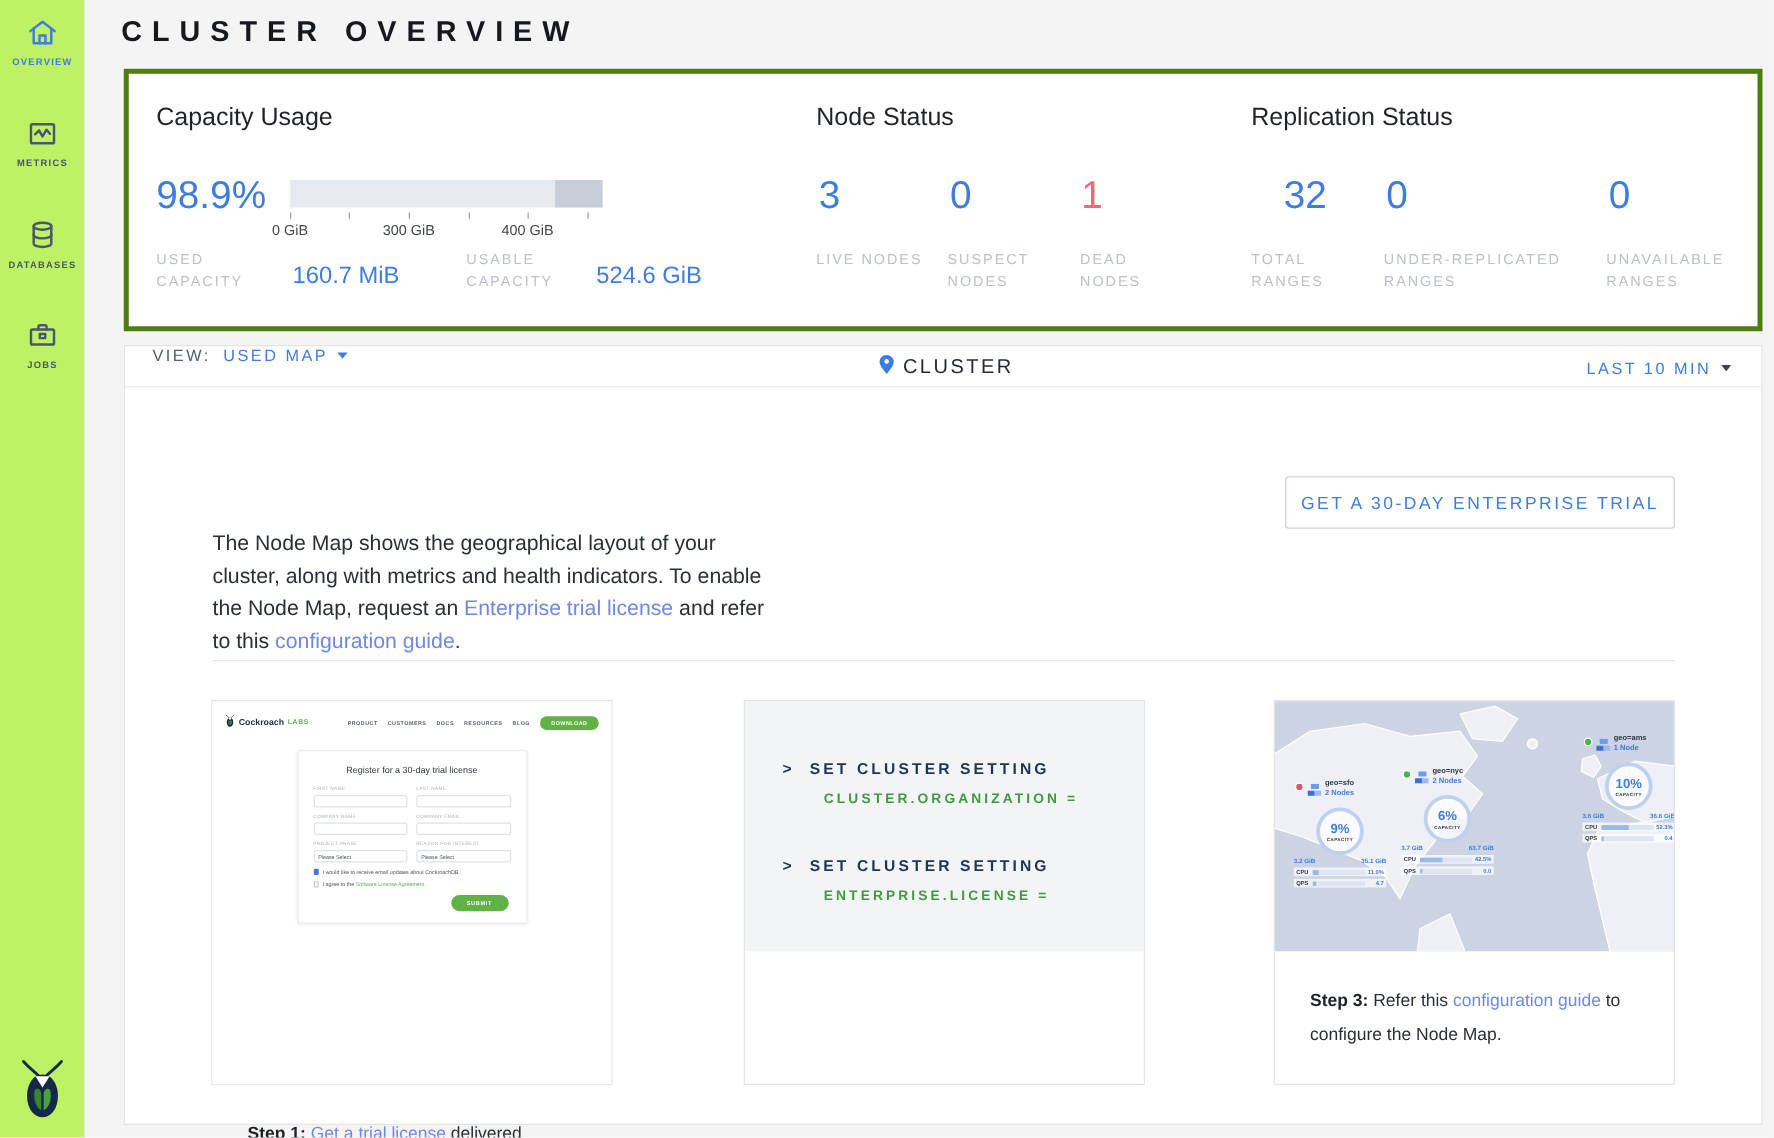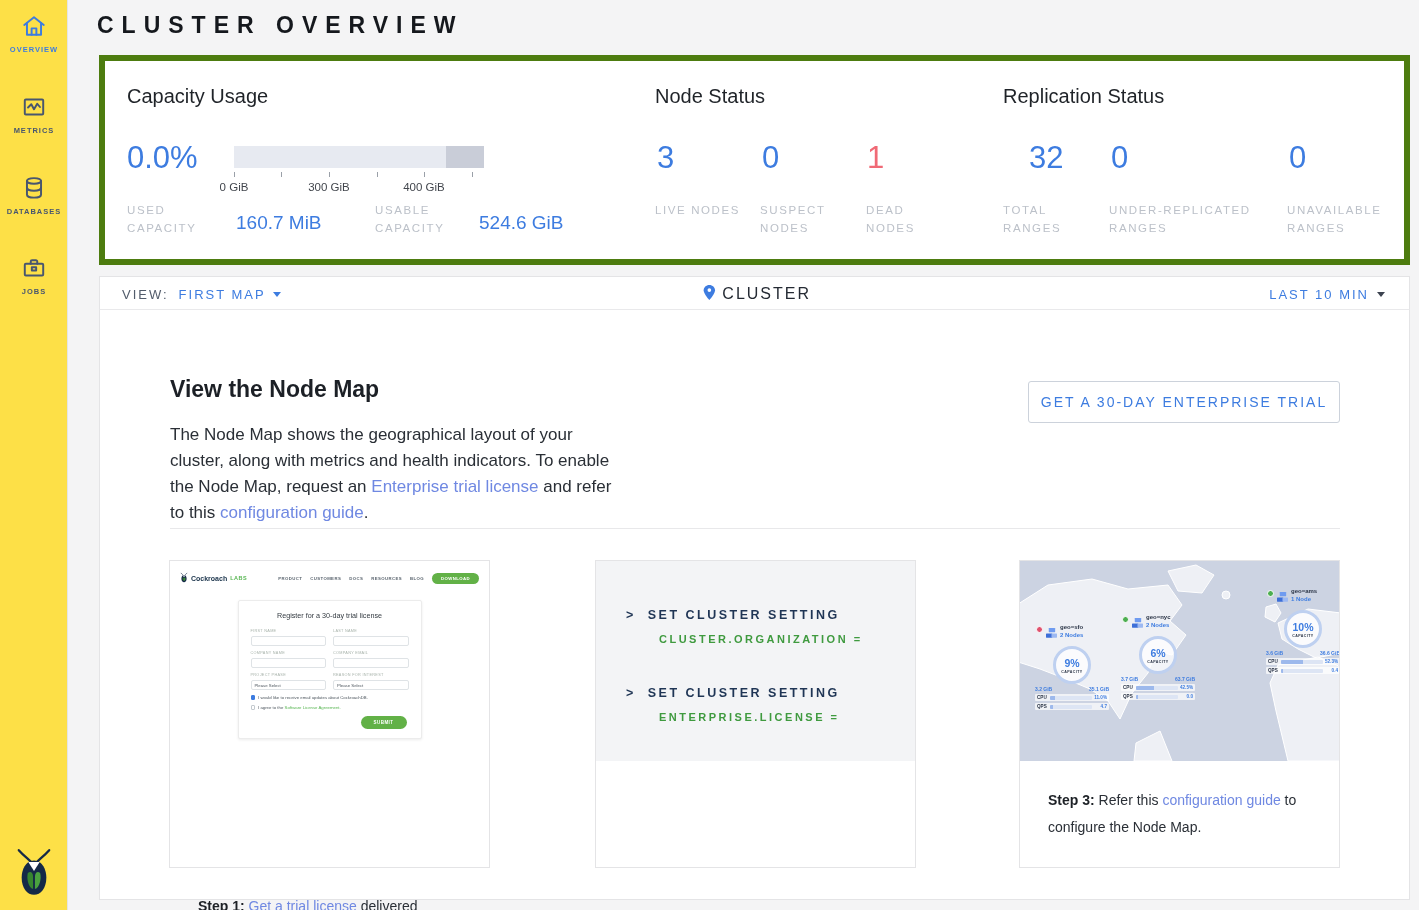--- a/index.html
+++ b/index.html
@@ -11,45 +11,45 @@
     --btngreen:#62b147;
     --muted:#bcc1c9;
     --ink:#22262c;
   }
   *{box-sizing:border-box;margin:0;padding:0}
   html,body{width:1419px;height:910px;overflow:hidden}
   body{font-family:"Liberation Sans",sans-serif;background:#f4f4f5;color:var(--ink)}
   #app{position:relative;width:1419px;height:910px}
 
   
-  .sidebar{position:absolute;left:0;top:0;width:68px;height:910px;background:#fde047;border-right:1px solid #e4e4e6;z-index:5}
+  .sidebar{position:absolute;left:0;top:0;width:68px;height:910px;background:#bef264;border-right:1px solid #e4e4e6;z-index:5}
   .nav-item{position:absolute;width:68px;text-align:center;color:#48566f;cursor:pointer}
   .nav-item .nav-label{display:block;font-size:7.5px;font-weight:bold;letter-spacing:1px;margin-top:6px}
   .nav-item.active{color:var(--blue)}
   .nav-item svg{display:block;margin:0 auto}
   .roach-logo{position:absolute;left:0;bottom:8px;width:68px;text-align:center}
 
   
   .page-title{position:absolute;left:97px;top:12px;font-size:23px;font-weight:700;letter-spacing:8px;color:#15181d}
 
   
-  .stats-card{position:absolute;left:99px;top:55px;width:1311px;height:210px;background:#fff;border:6px solid #4d7c0f}
+  .stats-card{position:absolute;left:99px;top:55px;width:1311px;height:210px;background:#fff;border:4px solid #4d7c0f}
   .sec-title{position:absolute;top:24px;font-size:20px;font-weight:500;color:#1f2328}
   .big-num{position:absolute;top:79px;font-size:31px;font-weight:500;color:var(--blue)}
   .big-num.danger{color:var(--red)}
   .stat-label{position:absolute;top:140px;font-size:11.5px;letter-spacing:1.6px;color:var(--muted);line-height:18px}
   .cap-value{position:absolute;top:151px;font-size:19px;color:var(--blue)}
   .gauge-track{position:absolute;left:129px;top:85px;width:250px;height:22px;background:#e7eaf1}
   .gauge-seg{position:absolute;right:0;top:0;width:38px;height:22px;background:#c9cdd8}
   .tick{position:absolute;top:111px;width:1px;height:5px;background:#9aa0a8}
   .tick-label{position:absolute;top:120px;width:60px;text-align:center;font-size:11.5px;color:#42464d}
 
   
   .view-bar{position:absolute;left:99px;top:276px;width:1311px;height:34px;background:#fff;border:1px solid #e4e4e6;border-bottom:1px solid #e9e9eb}
-  .view-left{position:absolute;left:22px;top:0;height:34px;display:flex;align-items:center;gap:10px}
+  .view-left{position:absolute;left:22px;top:0;height:34px;display:flex;align-items:flex-start;gap:10px}
   .view-label{font-size:13px;letter-spacing:2px;color:#525c6b}
   .view-value{font-size:13px;letter-spacing:2px;color:var(--blue);font-weight:500;cursor:pointer;display:flex;align-items:center;gap:7px}
   .caret{width:0;height:0;border-left:4.5px solid transparent;border-right:4.5px solid transparent;border-top:5.5px solid var(--blue);display:inline-block}
   .caret.dark{border-top-color:#3c4350}
   .view-center{position:absolute;left:50%;top:0;height:34px;transform:translateX(-48%);display:flex;align-items:center;gap:7px}
   .scope-text{font-size:16px;letter-spacing:2px;color:#242a33;font-weight:500}
   .view-right{position:absolute;right:24px;top:0;height:34px;display:flex;align-items:center;gap:8px;cursor:pointer}
   .time-text{font-size:13px;letter-spacing:2px;color:var(--blue);font-weight:500}
 
   
@@ -170,21 +170,21 @@
         <path d="M26.5 27 C23.5 24.5 21 27 21 31 L21 44 C26 42 28 33 26.5 27 Z" fill="#4aa23f"></path>
       </svg>
     </div>
   </div>
 
   <div class="page-title">CLUSTER OVERVIEW</div>
 
   <div class="stats-card">
 
     <div class="sec-title" style="left:22px">Capacity Usage</div>
-    <div class="big-num" style="left:22px">0.0%</div>
+    <div class="big-num" style="left:22px">98.9%</div>
 
     <div class="gauge-track">
       <div class="gauge-seg"></div>
     </div>
     <div class="tick" style="left:129px"></div>
     <div class="tick" style="left:176px"></div>
     <div class="tick" style="left:224px"></div>
     <div class="tick" style="left:272px"></div>
     <div class="tick" style="left:319px"></div>
     <div class="tick" style="left:367px"></div>
@@ -211,41 +211,40 @@
     <div class="big-num" style="left:1184px">0</div>
     <div class="stat-label" style="left:898px;width:90px">TOTAL RANGES</div>
     <div class="stat-label" style="left:1004px;width:165px">UNDER-REPLICATED RANGES</div>
     <div class="stat-label" style="left:1182px;width:120px">UNAVAILABLE RANGES</div>
   </div>
 
   <div class="view-bar">
     <div class="view-left">
       <span class="view-label">VIEW:</span>
       <span class="view-value">
-        <span>FIRST MAP</span>
+        <span>USED MAP</span>
         <span class="caret"></span>
       </span>
     </div>
     <div class="view-center">
       <span>
         <svg width="13" height="17" viewBox="0 0 24 30">
           <path d="M12 1 C6 1 1.5 5.5 1.5 11 c0 7 10.5 18 10.5 18 s10.5 -11 10.5 -18 C22.5 5.5 18 1 12 1 Z" fill="#3d7ce0"></path>
           <circle cx="12" cy="10.6" r="3.4" fill="#ffffff"></circle>
         </svg>
       </span>
       <span class="scope-text">CLUSTER</span>
     </div>
     <div class="view-right">
       <span class="time-text">LAST 10 MIN</span>
       <span class="caret dark"></span>
     </div>
   </div>
 
   <div class="panel">
-    <div class="nm-title">View the Node Map</div>
 
     <div class="nm-desc"><span>The Node Map shows the geographical layout of your cluster, along with metrics and health indicators. To enable the Node Map, request an </span><a class="link">Enterprise trial license</a><span> and refer to this </span><a class="link">configuration guide</a><span>.</span></div>
 
     <button class="trial-btn">GET A 30-DAY ENTERPRISE TRIAL</button>
 
     <div class="divider"></div>
 
     <div class="step-card" style="left:69px">
       <div class="step-media mini-site">
         <div class="mini-head">

